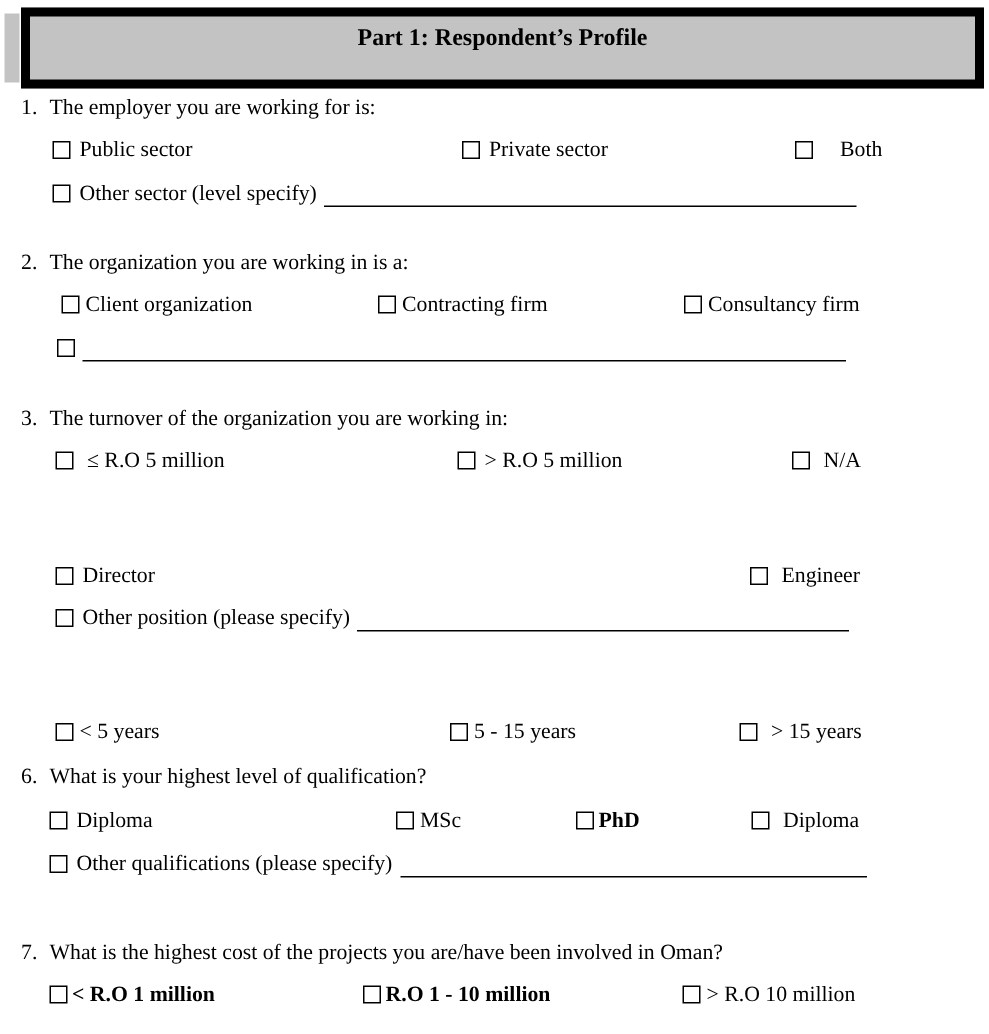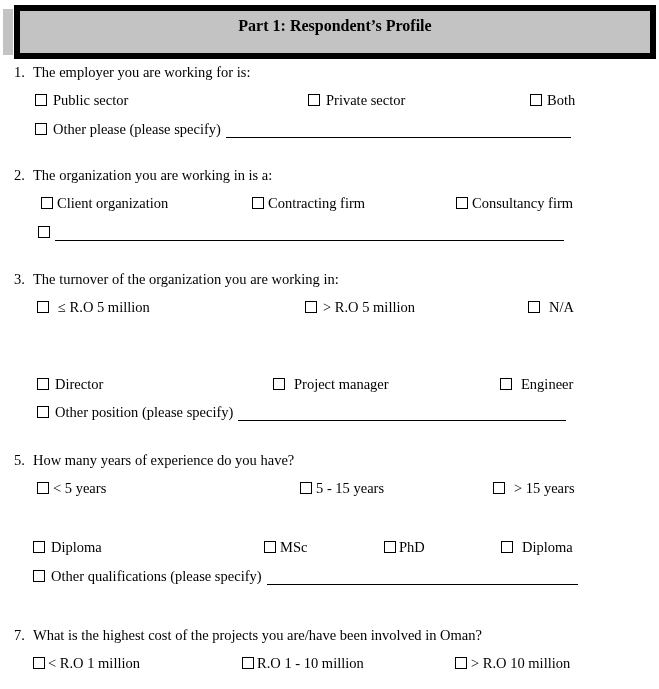--- a/index.html
+++ b/index.html
@@ -34,22 +34,22 @@
     position:absolute;top:0;
     display:inline-flex;align-items:center;
     height:18px;line-height:18px;font-size:14.5px;white-space:nowrap;
   }
   .cb{
     display:inline-block;flex:0 0 auto;
     width:10px;height:10px;border:1px solid #000000;background:#ffffff;
     margin-top:-1px;
   }
   .opt .lbl{margin-left:6px;}
-  .opt.g2 .lbl{margin-left:5px;}
-  .opt.g3 .lbl{margin-left:3px;}
+  .opt.g2 .lbl{margin-left:18px;}
+  .opt.g3 .lbl{margin-left:3px;font-weight:bold;}
   .opt.g4 .lbl{margin-left:4px;}
   .opt.g8 .lbl{margin-left:9px;}
   
   .other-row{
     position:absolute;display:flex;align-items:center;
     height:18px;line-height:18px;font-size:14.5px;white-space:nowrap;
   }
   .other-row .lbl{margin-left:6px;}
   .other-row .blank{
     flex:1 1 auto;align-self:stretch;
@@ -78,21 +78,21 @@
         <span class="cb"></span>
         <span class="lbl">Private sector</span>
       </span>
     <span class="opt g2" style="left:530px">
         <span class="cb"></span>
         <span class="lbl">Both</span>
       </span>
   </div>
   <div class="other-row" style="top:120px;left:35px;width:536px">
     <span class="cb"></span>
-      <span class="lbl">Other please (please specify)</span>
+      <span class="lbl">Other sector (level specify)</span>
       <span class="blank"></span>
   </div>
 
   <div class="qtitle" style="top:166px">
     <span class="qnum">2.</span><span class="qtext">The organization you are working in is a:</span>
   </div>
   <div class="row" style="top:194px">
     <span class="opt g4" style="left:252px">
         <span class="cb"></span>
         <span class="lbl">Contracting firm</span>
@@ -127,53 +127,49 @@
         <span class="cb"></span>
         <span class="lbl">N/A</span>
       </span>
   </div>
 
   <div class="row" style="top:375px">
     <span class="opt" style="left:37px">
         <span class="cb"></span>
         <span class="lbl">Director</span>
       </span>
-    <span class="opt g8" style="left:273px">
-        <span class="cb"></span>
-        <span class="lbl">Project manager</span>
-      </span>
     <span class="opt g8" style="left:500px">
         <span class="cb"></span>
         <span class="lbl">Engineer</span>
       </span>
   </div>
   <div class="other-row" style="top:403px;left:37px;width:529px">
     <span class="cb"></span>
       <span class="lbl">Other position (please specify)</span>
       <span class="blank"></span>
   </div>
 
-  <div class="qtitle" style="top:451px">
-    <span class="qnum">5.</span><span class="qtext">How many years of experience do you have?</span>
-  </div>
   <div class="row" style="top:479px">
     <span class="opt g4" style="left:37px">
         <span class="cb"></span>
         <span class="lbl">&lt; 5 years</span>
       </span>
     <span class="opt g4" style="left:300px">
         <span class="cb"></span>
         <span class="lbl">5 - 15 years</span>
       </span>
     <span class="opt g8" style="left:493px">
         <span class="cb"></span>
         <span class="lbl">&gt; 15 years</span>
       </span>
   </div>
 
+  <div class="qtitle" style="top:509px">
+    <span class="qnum">6.</span><span class="qtext">What is your highest level of qualification?</span>
+  </div>
   <div class="row" style="top:538px">
     <span class="opt" style="left:33px">
         <span class="cb"></span>
         <span class="lbl">Diploma</span>
       </span>
     <span class="opt g4" style="left:264px">
         <span class="cb"></span>
         <span class="lbl">MSc</span>
       </span>
     <span class="opt g3" style="left:384px">

